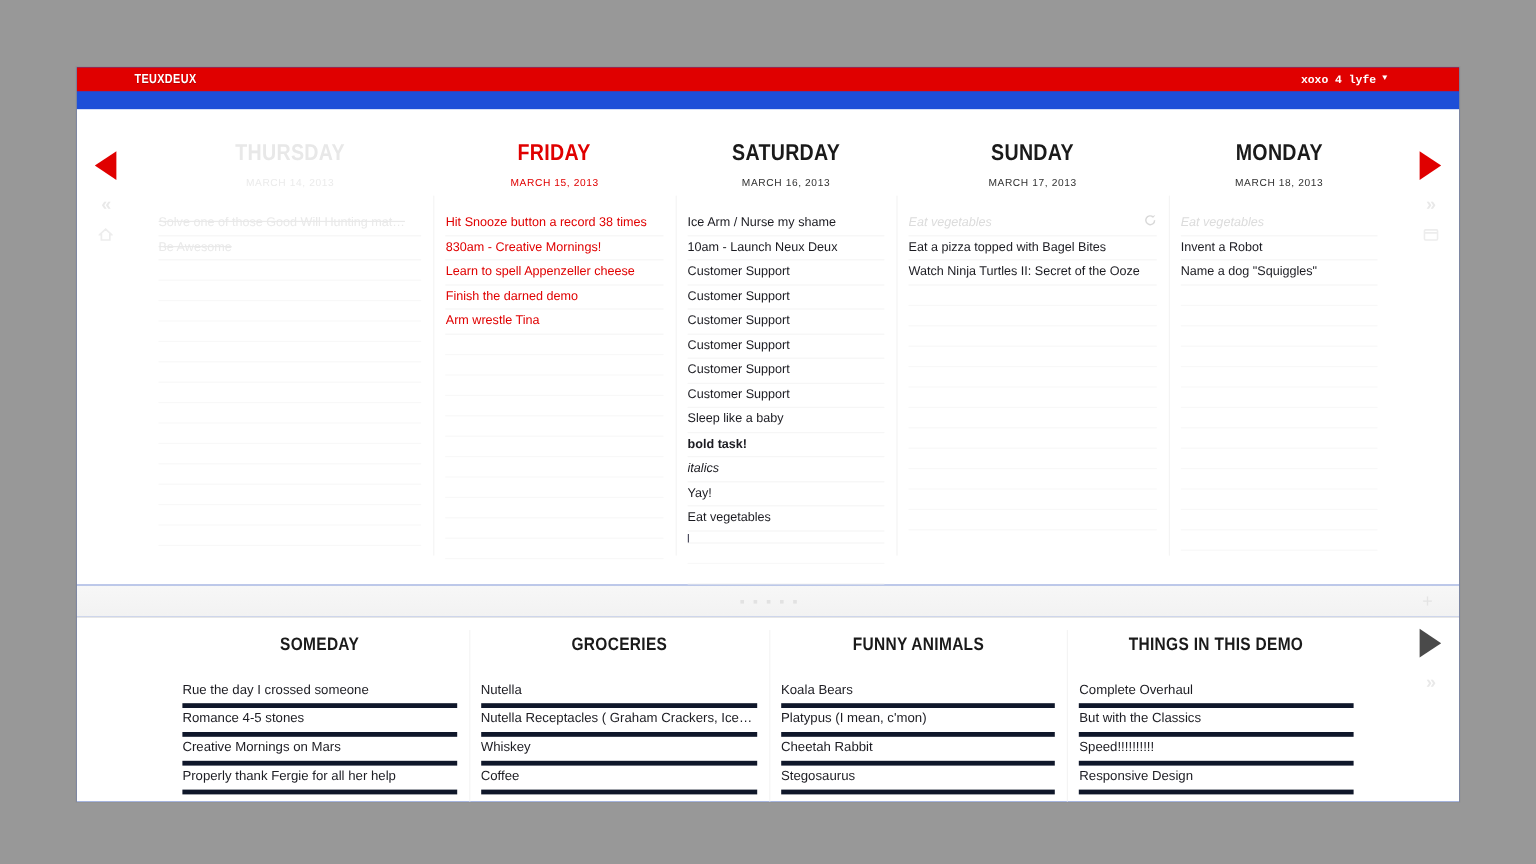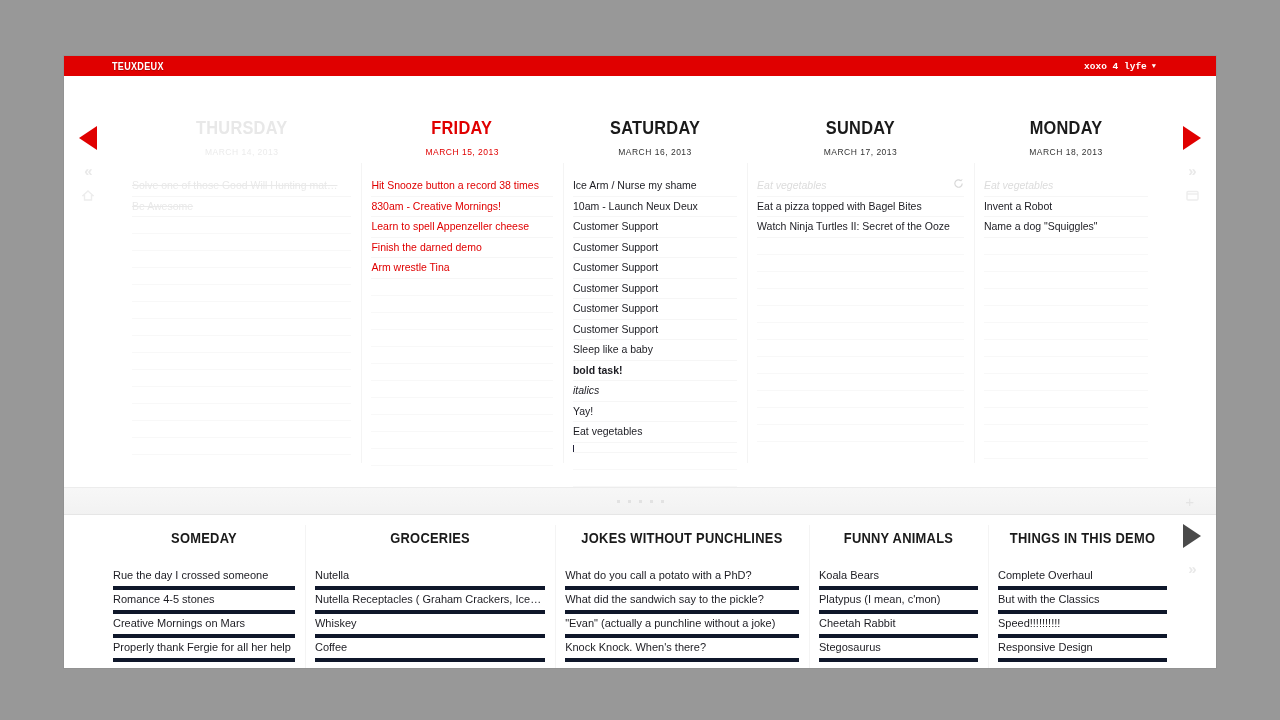--- a/index.html
+++ b/index.html
@@ -6,21 +6,21 @@
   html, body {
     width:1280px; height:720px;
     background:#989898;
     font-family:"Liberation Sans", sans-serif;
     overflow:hidden;
   }
   .app-window {
     position:absolute;
     left:64px; top:56px;
     width:1152px; height:612px;
-    background:#ffffff;
+    background:#1d4ed8;
     overflow:hidden;
     box-shadow: 0 0 0 1px rgba(0,0,0,0.04);
   }
   
   .topbar {
     height:20px;
     background:#e00000;
     display:flex; align-items:center; justify-content:space-between;
     padding:0 12px 0 48px;
     position:relative;
@@ -163,21 +163,21 @@
 
   
   .lists-area {
     position:relative;
     height:186px;
     background:#fff;
     overflow:hidden;
   }
   .lists {
     display:flex;
-    padding:0 39px;
+    padding:0 78px;
     height:100%;
   }
   .list-col {
     flex:1 1 0;
     position:relative;
     padding:0 10px;
   }
   .list-col + .list-col::before {
     content:"";
     position:absolute;
@@ -401,29 +401,20 @@
         <div class="list-col">
           <div class="list-name">GROCERIES</div>
           <div class="list-items">
             <div class="list-item">Nutella</div>
             <div class="list-item">Nutella Receptacles ( Graham Crackers, Ice…</div>
             <div class="list-item">Whiskey</div>
             <div class="list-item">Coffee</div>
           </div>
         </div>
         <div class="list-col">
-          <div class="list-name">JOKES WITHOUT PUNCHLINES</div>
-          <div class="list-items">
-            <div class="list-item">What do you call a potato with a PhD?</div>
-            <div class="list-item">What did the sandwich say to the pickle?</div>
-            <div class="list-item">"Evan" (actually a punchline without a joke)</div>
-            <div class="list-item">Knock Knock. When's there?</div>
-          </div>
-        </div>
-        <div class="list-col">
           <div class="list-name">FUNNY ANIMALS</div>
           <div class="list-items">
             <div class="list-item">Koala Bears</div>
             <div class="list-item">Platypus (I mean, c'mon)</div>
             <div class="list-item">Cheetah Rabbit</div>
             <div class="list-item">Stegosaurus</div>
           </div>
         </div>
         <div class="list-col">
           <div class="list-name">THINGS IN THIS DEMO</div>

